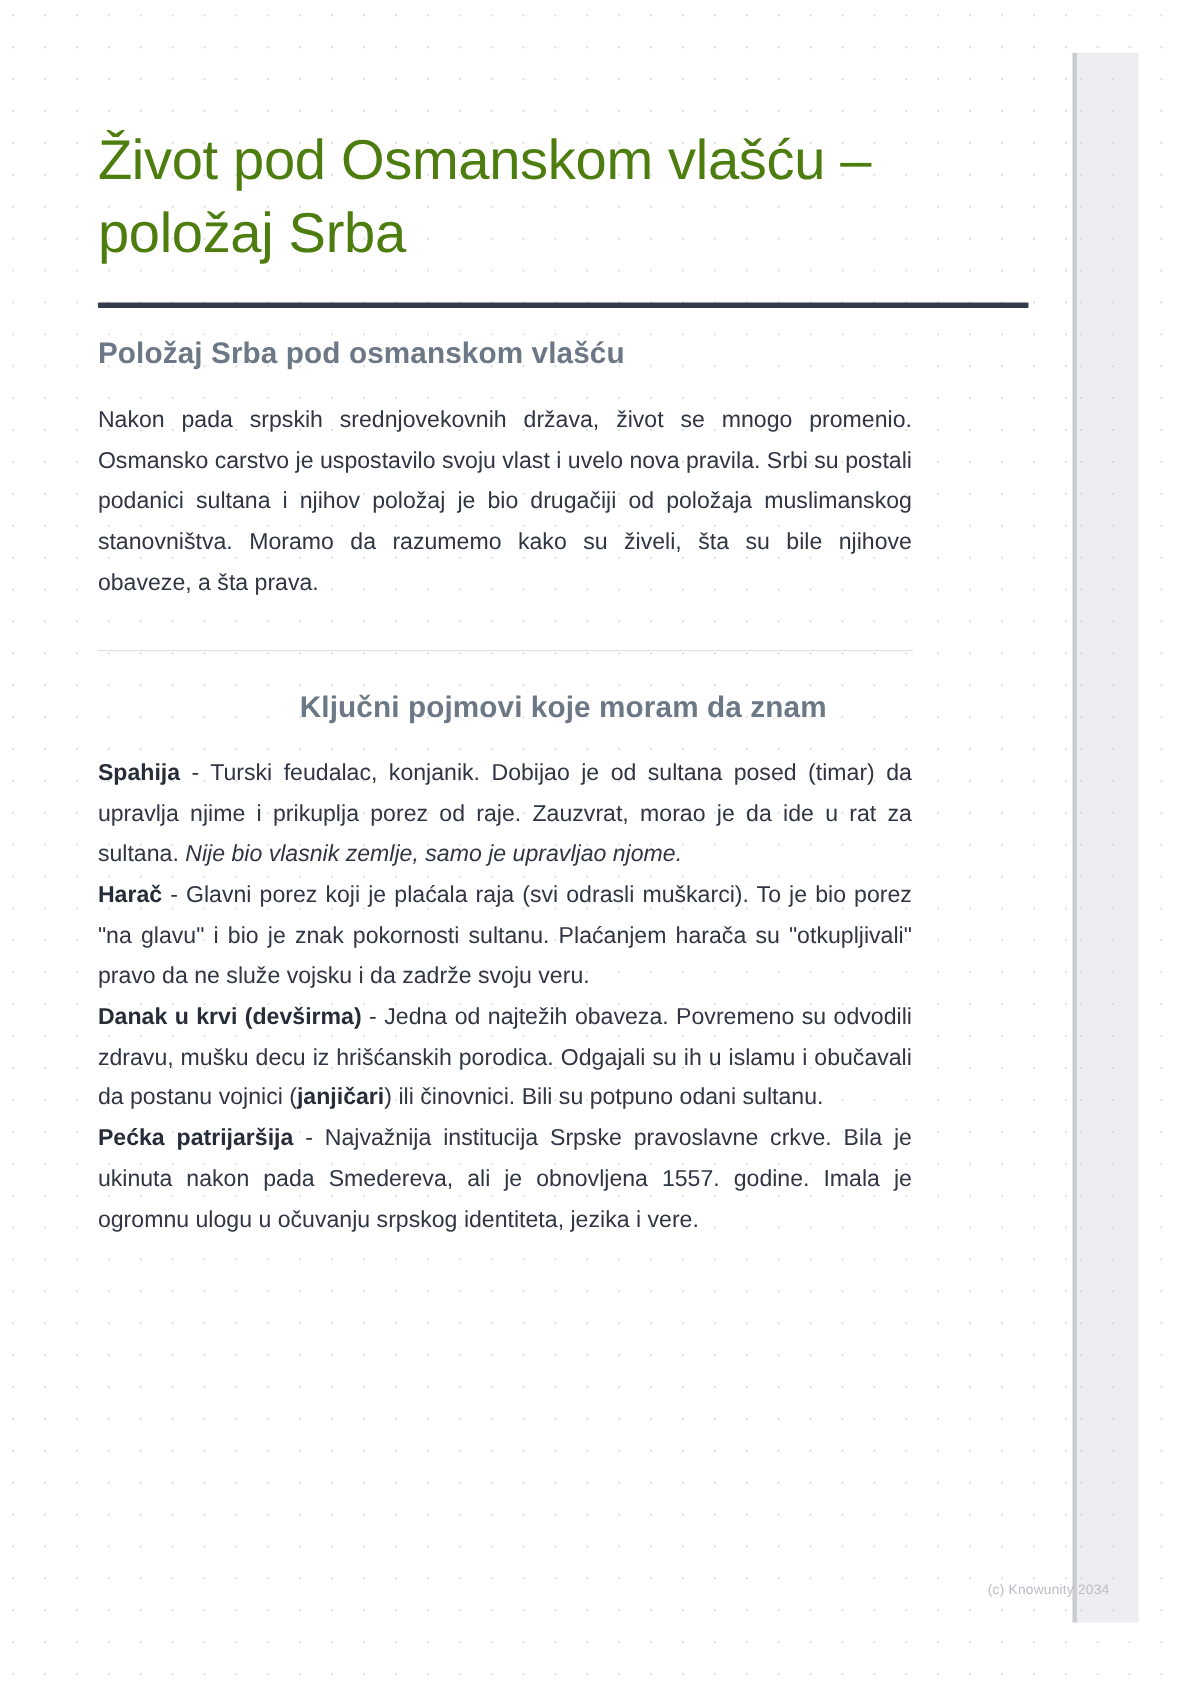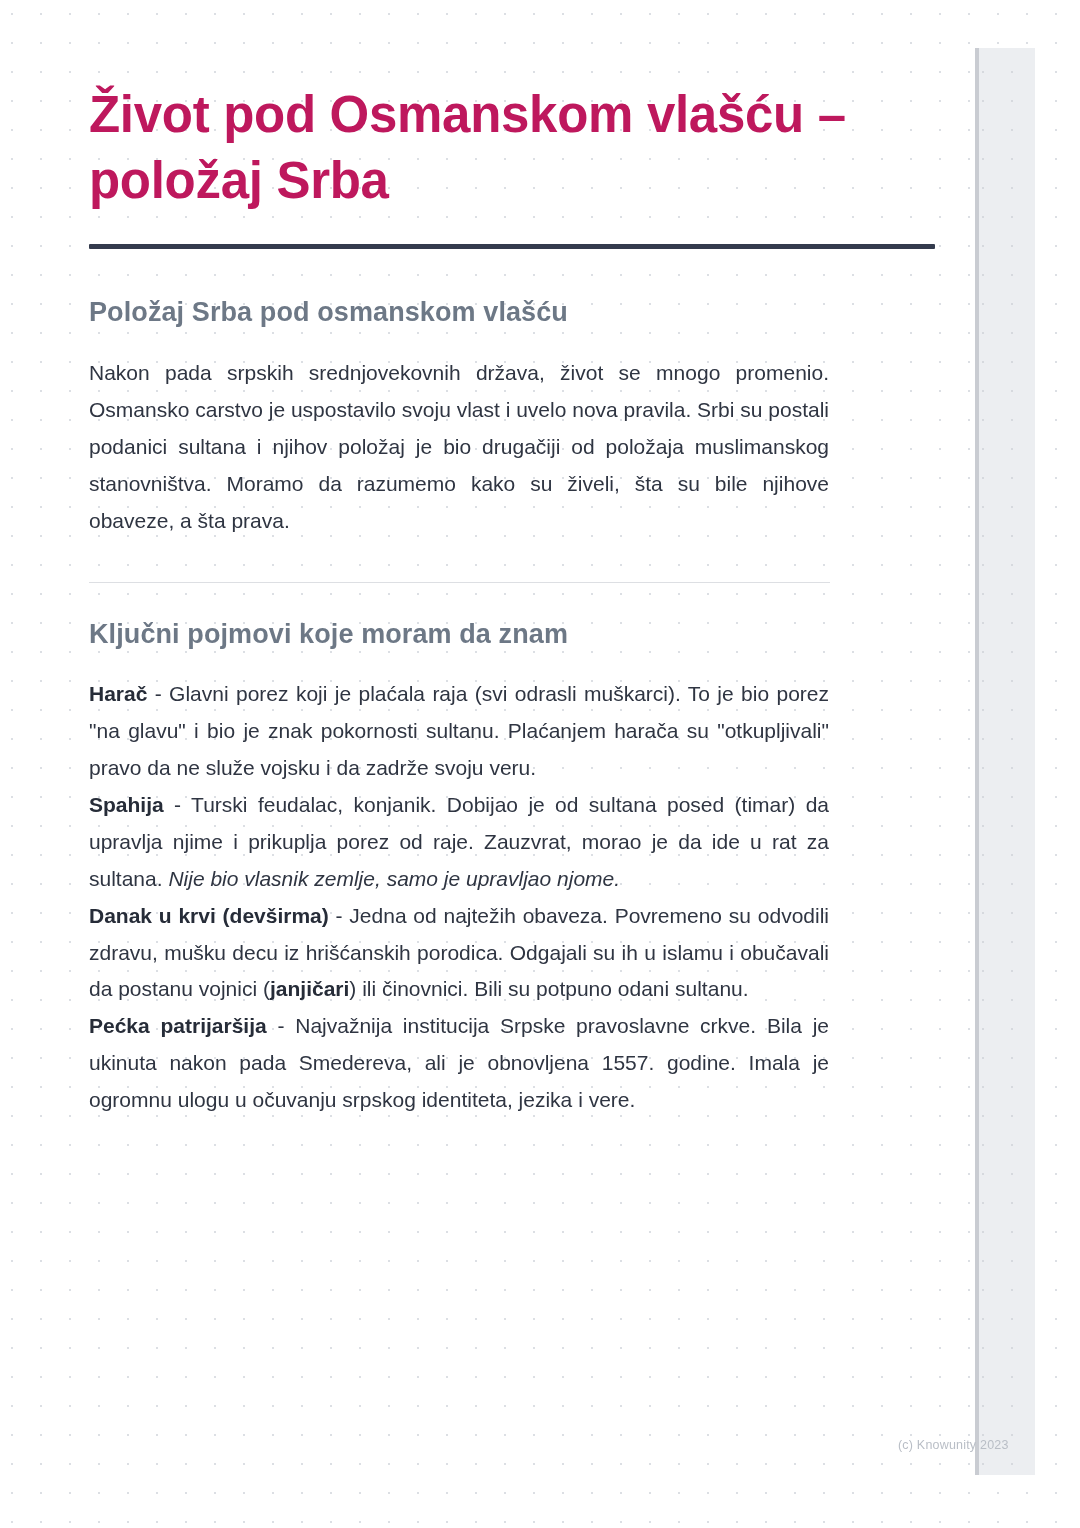--- a/index.html
+++ b/index.html
@@ -51,48 +51,48 @@
   .content {
     position: absolute;
     left: 89px;
     top: 0;
     width: 846px;
   }
 
   
   .doc-title {
     margin: 0;
-    padding-top: 82px;
+    padding-top: 113px;
     font-size: 51px;
     line-height: 1.30;
-    font-weight: 700;
+    font-weight: 400;
     letter-spacing: -0.3px;
-    color: #be185d;
+    color: #4d7c0f;
     font-family: "Liberation Sans", sans-serif;
   }
 
   .title-rule {
     margin-top: 29px;
     width: 846px;
     height: 5px;
     background: #343b4d;
     border-radius: 1px;
   }
 
   
   .section-heading {
     margin: 0;
     font-size: 27px;
     line-height: 1.25;
     font-weight: 600;
     color: #6d7886;
     letter-spacing: 0.1px;
   }
-  .section-1 .section-heading { padding-top: 47px; }
-  .section-2 .section-heading { padding-top: 35px; }
+  .section-1 .section-heading { padding-top: 25px; }
+  .section-2 .section-heading { padding-top: 35px; text-align: center; }
 
   
   p.body-text {
     margin: 0;
     width: 740px;
     font-size: 21px;
     line-height: 1.76;
     color: #2f3542;
     text-align: justify;
     text-justify: inter-word;
@@ -142,33 +142,33 @@
     <p class="body-text">Nakon pada srpskih srednjovekovnih država, život se mnogo promenio. Osmansko carstvo je uspostavilo svoju vlast i uvelo nova pravila. Srbi su postali podanici sultana i njihov položaj je bio drugačiji od položaja muslimanskog stanovništva. Moramo da razumemo kako su živeli, šta su bile njihove obaveze, a šta prava.</p>
   </section>
 
   <div class="section-divider"></div>
 
   <section class="section-2">
     <h2 class="section-heading">Ključni pojmovi koje moram da znam</h2>
 
 
     <p class="body-text term-block">
-      <b>Harač</b><span> - </span><span>Glavni porez koji je plaćala raja (svi odrasli muškarci). To je bio porez "na glavu" i bio je znak pokornosti sultanu. Plaćanjem harača su "otkupljivali" pravo da ne služe vojsku i da zadrže svoju veru.</span>
+      <b>Spahija</b><span> - </span><span>Turski feudalac, konjanik. Dobijao je od sultana posed (timar) da upravlja njime i prikuplja porez od raje. Zauzvrat, morao je da ide u rat za sultana. </span><i>Nije bio vlasnik zemlje, samo je upravljao njome.</i>
     </p>
 
     <p class="body-text term-block">
-      <b>Spahija</b><span> - </span><span>Turski feudalac, konjanik. Dobijao je od sultana posed (timar) da upravlja njime i prikuplja porez od raje. Zauzvrat, morao je da ide u rat za sultana. </span><i>Nije bio vlasnik zemlje, samo je upravljao njome.</i>
+      <b>Harač</b><span> - </span><span>Glavni porez koji je plaćala raja (svi odrasli muškarci). To je bio porez "na glavu" i bio je znak pokornosti sultanu. Plaćanjem harača su "otkupljivali" pravo da ne služe vojsku i da zadrže svoju veru.</span>
     </p>
 
     <p class="body-text term-block">
       <b>Danak u krvi (devširma)</b><span> - </span><span>Jedna od najtežih obaveza. Povremeno su odvodili zdravu, mušku decu iz hrišćanskih porodica. Odgajali su ih u islamu i obučavali da postanu vojnici (</span><b>janjičari</b><span>) ili činovnici. Bili su potpuno odani sultanu.</span>
     </p>
 
 
     <p class="body-text term-block">
       <b>Pećka patrijaršija</b><span> - </span><span>Najvažnija institucija Srpske pravoslavne crkve. Bila je ukinuta nakon pada Smedereva, ali je obnovljena 1557. godine. Imala je ogromnu ulogu u očuvanju srpskog identiteta, jezika i vere.</span>
     </p>
 
 
   </section>
 </div>
 
-<div class="watermark">(c) Knowunity 2023</div>
+<div class="watermark">(c) Knowunity 2034</div>
 
 </body></html>

